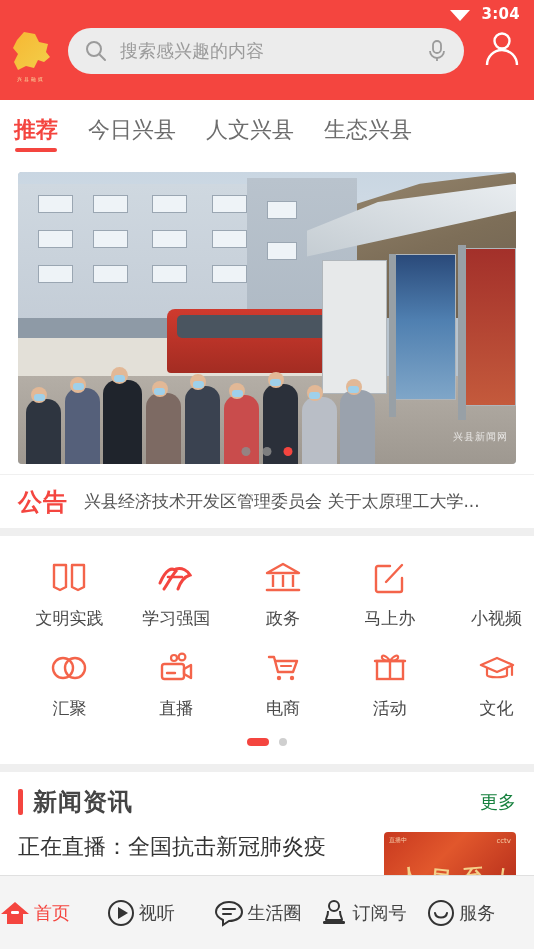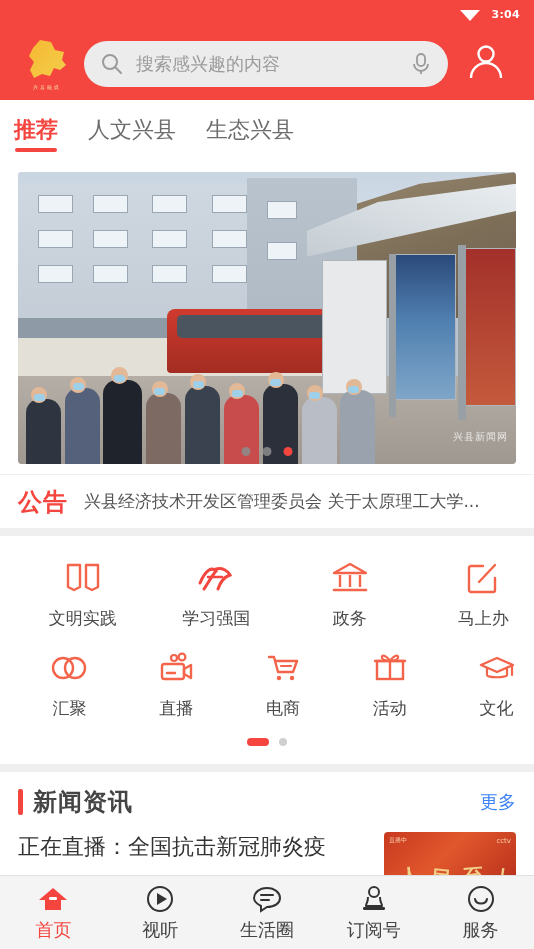--- a/index.html
+++ b/index.html
@@ -10,26 +10,26 @@
   }
   #app { width:534px; height:949px; position:relative; background:#efefef; }
 
   
   .statusbar {
     height:28px; background:#f4453f;
     display:flex; align-items:center; justify-content:flex-end;
     padding-right:14px; gap:10px;
   }
   .wifi-icon { width:22px; height:16px; display:block; }
-  .clock { color:#fff; font-size:11px; font-weight:bold; letter-spacing:.3px; }
+  .clock { color:#fff; font-size:15px; font-weight:bold; letter-spacing:.3px; }
 
   
   .header {
     height:72px; background:#f4453f;
-    display:flex; align-items:center; padding:0 20px; gap:10px;
+    display:flex; align-items:flex-start; padding:0 4px; gap:10px;
   }
   .logo { width:54px; height:56px; flex:0 0 54px; position:relative; }
   .logo svg { display:block; }
   .logo-cap {
     position:absolute; bottom:2px; left:0; width:54px;
     text-align:center; font-size:5px; color:#f9d9a0; letter-spacing:2px;
   }
   .searchbar {
     flex:1; height:46px; background:#ececec; border-radius:23px;
     display:flex; align-items:center; padding:0 16px; gap:12px;
@@ -127,38 +127,38 @@
   .gd.on { width:22px; background:#f4453f; }
 
   
   .news-card { background:#fff; margin-top:8px; padding:0 18px; }
   .news-head {
     height:60px; display:flex; align-items:center; justify-content:space-between;
   }
   .news-title-wrap { display:flex; align-items:center; gap:10px; }
   .news-bar { width:5px; height:26px; background:#f4453f; border-radius:2px; }
   .news-title { font-size:24px; font-weight:bold; color:#444; letter-spacing:1px; }
-  .news-more { font-size:18px; color:#3b82f6;font-family:Liberation Serif, serif; }
+  .news-more { font-size:18px; color:#15803d;font-family:Liberation Serif, serif; }
   .news-item { display:flex; gap:14px; align-items:flex-start; }
   .news-item-title { flex:1; font-size:22px; color:#333; line-height:1.32; }
   .news-thumb {
     width:132px; height:52px; border-radius:4px; position:relative; overflow:hidden;
     background:linear-gradient(135deg,#c8391f 0%,#e1572c 45%,#b8301c 100%); flex:0 0 132px;padding-left:40px;
   }
   .thumb-cal { position:absolute; color:#f3d08a; font-weight:bold; }
   .thumb-cctv { position:absolute; right:5px; top:5px; color:rgba(255,230,190,.85); font-size:7px; }
   .thumb-tl { position:absolute; left:5px; top:4px; color:rgba(255,235,200,.8); font-size:6px; }
 
   
   .bottomnav {
     position:absolute; left:0; bottom:0; width:534px; height:74px;
     background:#f4f4f4; border-top:1px solid #e0e0e0;
     display:flex; align-items:center;
   }
-  .nav-item { flex:1; display:flex; flex-direction:column; align-items:center; gap:4px; }
+  .nav-item { flex:1; display:flex; align-items:center; gap:4px; }
   .nav-ico { height:30px; display:flex; align-items:center; justify-content:center; }
   .nav-label { font-size:18px; color:#444; }
   .nav-item.active .nav-label { color:#f4453f; }
 </style>
 </head>
 <body>
 
 <div id="app">
 
   <div class="statusbar">
@@ -207,20 +207,23 @@
           <circle cx="21" cy="13" r="7.5" fill="none" stroke="#fff" stroke-width="2.4"></circle>
           <path d="M6 37 a15 15 0 0 1 30 0" fill="none" stroke="#fff" stroke-width="2.4"></path>
         </svg>
       </span>
     </div>
   </div>
 
   <div class="tabs">
     <div class="tab active">
         <span>推荐</span>
+      </div>
+    <div class="tab">
+        <span>今日兴县</span>
       </div>
     <div class="tab">
         <span>人文兴县</span>
       </div>
     <div class="tab">
         <span>生态兴县</span>
       </div>
   </div>
 
   <div class="carousel-wrap">
@@ -336,20 +339,24 @@
       </div>
       <div class="cell">
         <span class="cell-ico">
           <svg width="34" height="34" viewBox="0 0 34 34">
             <path d="M29 17 v12 a2 2 0 0 1 -2 2 H5 a2 2 0 0 1 -2 -2 V7 a2 2 0 0 1 2 -2 h12" fill="none" stroke="#f4644a" stroke-width="2.4" stroke-linecap="round"></path>
             <path d="M13 21 L29 4" stroke="#f4644a" stroke-width="2.4" stroke-linecap="round"></path>
           </svg>
         </span>
         <span class="cell-label">马上办</span>
       </div>
+      <div class="cell">
+        <span class="cell-ico"></span>
+        <span class="cell-label">小视频</span>
+      </div>
     </div>
 
     <div class="grid-row">
       <div class="cell">
         <span class="cell-ico">
           <svg width="40" height="30" viewBox="0 0 40 30">
             <circle cx="14" cy="15" r="10" fill="none" stroke="#f4644a" stroke-width="2.4"></circle>
             <circle cx="26" cy="15" r="10" fill="none" stroke="#f4644a" stroke-width="2.4"></circle>
           </svg>
         </span>

